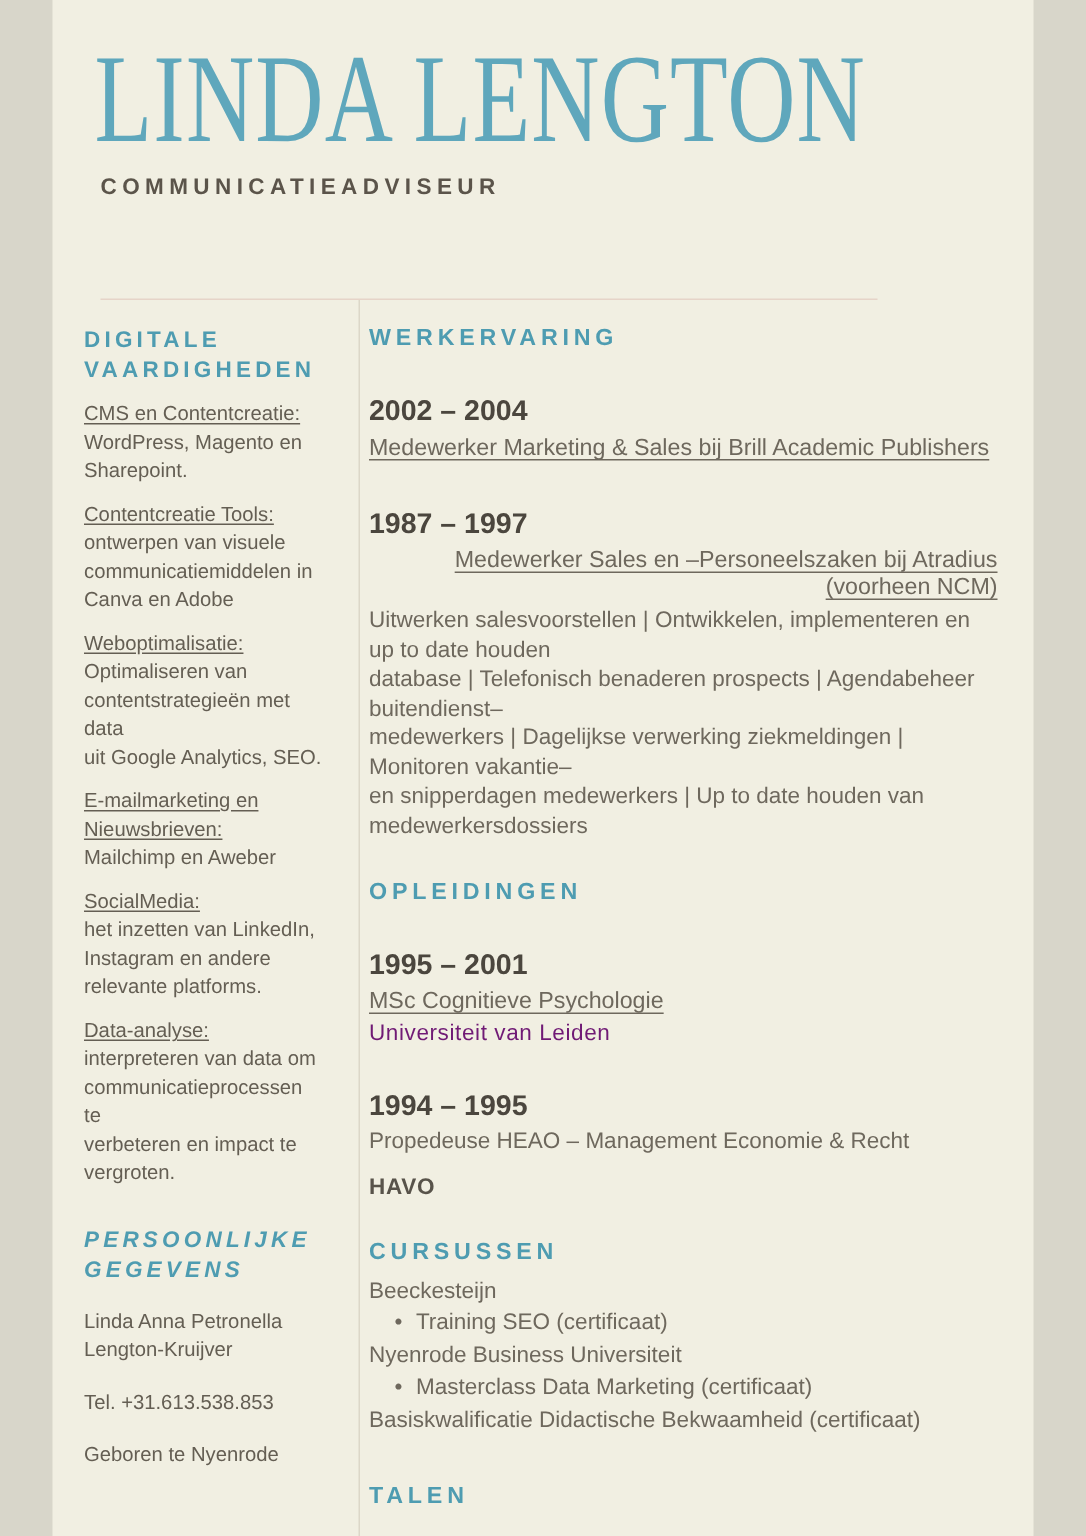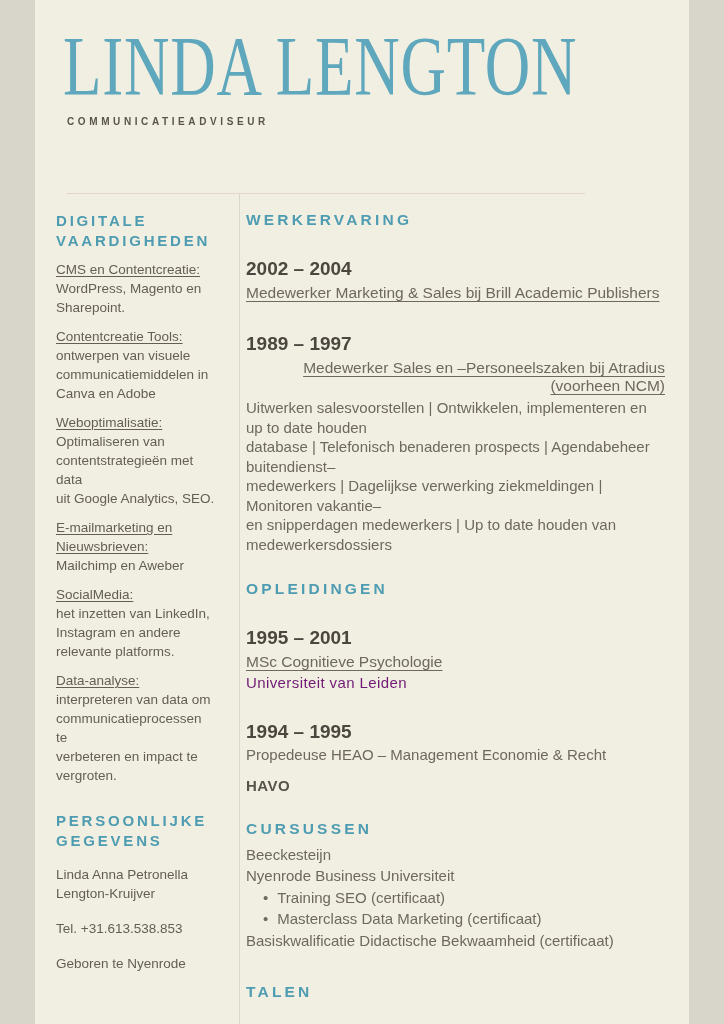--- a/index.html
+++ b/index.html
@@ -25,21 +25,21 @@
     white-space:nowrap;
   }
   .title-inner {
     display:inline-block;
     transform:scaleX(0.75);
     transform-origin:left bottom;
     letter-spacing:1px;
   }
   .subtitle {
     margin:7px 0 2px 4px;
-    font-size:10px;
+    font-size:15px;
     font-weight:bold;
     letter-spacing:3.6px;
     color:#5b544a;
   }
   .header-rule {
     height:1px;
     background:#e6d4c8;
     margin:66px 104px 0 32px;
   }
   
@@ -64,21 +64,21 @@
     font-size:15px;
     font-weight:bold;
     letter-spacing:2.8px;
     line-height:20px;
     color:#4e9cb1;
     white-space:pre-line;
   }
   .skill { margin:0 0 10px; }
   .skill-title { text-decoration:underline; text-underline-offset:2px; white-space:pre-line; }
   .skill-body { margin:0; white-space:pre-line; }
-  .personal-heading { margin:26px 0 14px; }
+  .personal-heading { margin:26px 0 14px;font-style:italic; }
   .personal-item { margin:0 0 16px; white-space:pre-line; }
   
   .main-heading {
     margin:0 0 12px;
     font-size:15.5px;
     font-weight:bold;
     letter-spacing:3.2px;
     color:#4e9cb1;
   }
   .section { margin:0; }
@@ -183,21 +183,21 @@
 
       <section class="section">
         <h2 class="main-heading">WERKERVARING</h2>
 
         <div class="job">
           <div class="period">2002 – 2004</div>
           <span class="u-title">Medewerker Marketing &amp; Sales bij Brill Academic Publishers</span>
         </div>
 
         <div class="job">
-          <div class="period">1989 – 1997</div>
+          <div class="period">1987 – 1997</div>
           <span class="u-title">Medewerker Sales en –Personeelszaken bij Atradius (voorheen NCM)</span>
           <p class="desc">Uitwerken salesvoorstellen | Ontwikkelen, implementeren en up to date houden
 database | Telefonisch benaderen prospects | Agendabeheer buitendienst–
 medewerkers | Dagelijkse verwerking ziekmeldingen | Monitoren vakantie–
 en snipperdagen medewerkers | Up to date houden van medewerkersdossiers</p>
         </div>
       </section>
 
       <section class="section section-gap">
         <h2 class="main-heading">OPLEIDINGEN</h2>
@@ -212,22 +212,22 @@
           <div class="period">1994 – 1995</div>
           <p class="desc">Propedeuse HEAO – Management Economie &amp; Recht</p>
         </div>
 
         <p class="edu-extra">HAVO</p>
       </section>
 
       <section class="section section-gap">
         <h2 class="main-heading" style="margin-bottom:6px;">CURSUSSEN</h2>
         <div class="course-line">Beeckesteijn</div>
+        <div class="course-line bulleted">Training SEO (certificaat)</div>
         <div class="course-line">Nyenrode Business Universiteit</div>
-        <div class="course-line bulleted">Training SEO (certificaat)</div>
         <div class="course-line bulleted">Masterclass Data Marketing (certificaat)</div>
         <div class="course-line">Basiskwalificatie Didactische Bekwaamheid (certificaat)</div>
       </section>
 
       <section class="section">
         <h2 class="main-heading languages-heading">TALEN</h2>
 
       </section>
 
     </main>

